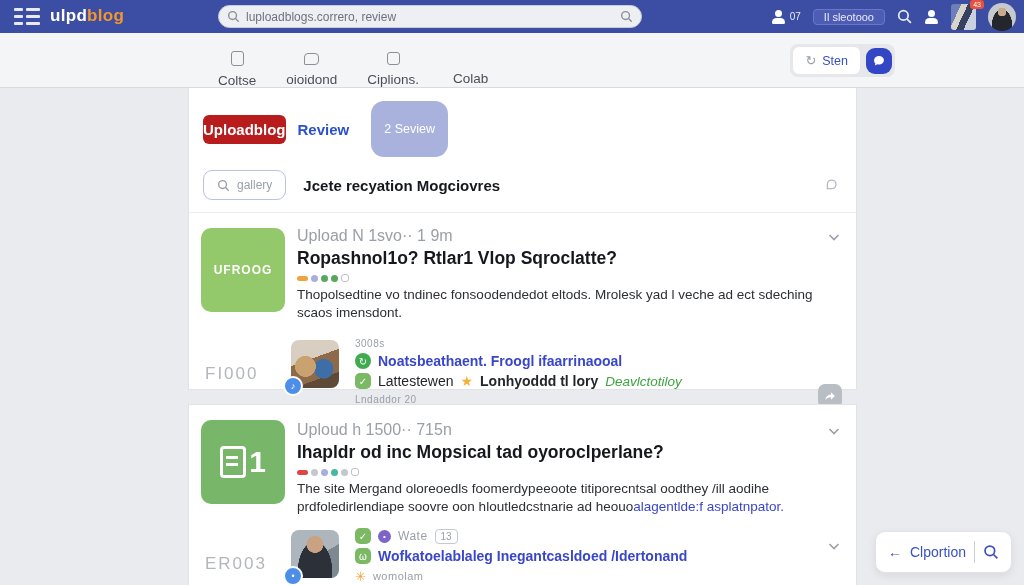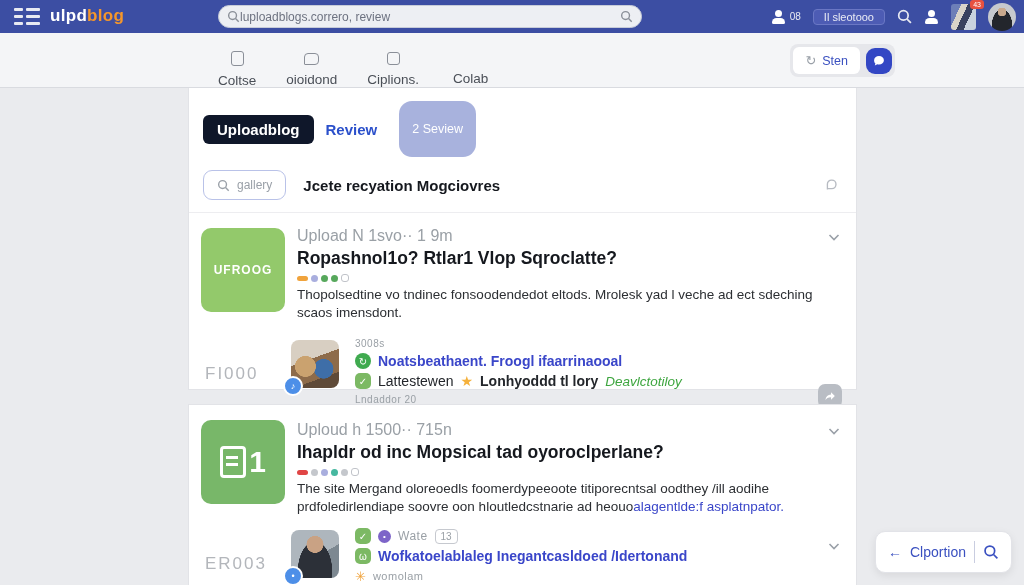--- a/index.html
+++ b/index.html
@@ -8,21 +8,21 @@
   
   .navbar { position:absolute; left:0; top:0; width:1024px; height:33px; background:#3c4ea3; display:flex; align-items:center; }
   .hamburger { position:absolute; left:14px; top:8px; width:28px; height:17px; display:flex; flex-direction:column; justify-content:space-between; cursor:pointer; }
   .hamburger .bar { display:flex; gap:3px; height:3px; }
   .hamburger .bar i { background:#e8eaf2; border-radius:1px; display:block; height:3px; }
   .hamburger .bar .s { width:9px; } .hamburger .bar .l { width:14px; }
   .logo { position:absolute; left:50px; top:6px; font-size:17px; font-weight:bold; letter-spacing:.3px; }
   .logo .w { color:#fff; } .logo .o { color:#f5962a; }
 
   .nav-search { position:absolute; left:218px; top:5px; width:424px; height:23px; background:#edeff3; border:1px solid #c7ccd8; border-radius:12px; display:flex; align-items:center; padding:0 8px; }
-  .nav-search input { flex:1; border:none; background:transparent; outline:none; font-size:12px; color:#6d7280; font-family:"Liberation Sans",sans-serif; }
+  .nav-search input { flex:1; border:none; background:transparent; outline:none; font-size:12px; color:#6d7280; font-family:"Liberation Sans",sans-serif; margin-left:6px; }
   .mag { width:13px; height:13px; flex:0 0 auto; }
 
   .nav-right { position:absolute; right:8px; top:0; height:33px; display:flex; align-items:center; gap:12px; }
   .person-icon { width:15px; height:14px; position:relative; display:inline-block; }
   .person-icon::before { content:""; position:absolute; top:0; left:4px; width:7px; height:7px; border-radius:50%; background:#fff; }
   .person-icon::after { content:""; position:absolute; bottom:0; left:1px; width:13px; height:6px; border-radius:6px 6px 2px 2px; background:#fff; }
   .nav-stat { display:flex; align-items:center; gap:4px; color:#e8eaf2; font-size:10px; }
   .nav-pill { height:16px; background:#4d5cb4; border:1px solid #6a77c4; border-radius:4px; color:#e9ebf5; font-size:11px; display:flex; align-items:center; padding:0 10px; cursor:pointer; }
   .nav-thumb { width:25px; height:26px; border-radius:3px; position:relative;
     background:linear-gradient(115deg,#6d7fb8 0 28%,#d9d4c9 28% 46%,#38415e 46% 66%,#c9d2de 66% 100%); }
@@ -44,21 +44,21 @@
   .sten-btn { background:#fff; border-radius:6px; height:27px; display:flex; align-items:center; gap:6px; padding:0 12px; color:#3a50c0; font-size:12.5px; cursor:pointer; }
   .sten-btn .refresh { color:#9aa0a8; font-size:13px; }
   .chat-badge { width:26px; height:26px; border-radius:9px; background:#3347c4; display:flex; align-items:center; justify-content:center; cursor:pointer; }
 
   
   .panel { position:absolute; left:188px; width:669px; background:#fff; border:1px solid #e2e3e7; border-top:none; }
   .panel1 { top:88px; height:302px; }
   .panel2 { top:404px; height:240px; border-top:1px solid #e2e3e7; }
 
   .tabs-row { display:flex; align-items:center; padding:13px 14px 8px; }
-  .tab-primary { background:#0f172a; color:#fff; font-weight:bold; font-size:15px; padding:6px 14px; border-radius:6px; cursor:pointer; }
+  .tab-primary { background:#b91c1c; color:#fff; font-weight:bold; font-size:15px; padding:6px 0; border-radius:6px; cursor:pointer; }
   .tab-secondary { color:#2b50cb; font-weight:bold; font-size:15px; margin-left:12px; cursor:pointer; }
   .tab-badge { background:#a8b2dd; color:#fff; font-size:12.5px; padding:21px 13px; border-radius:13px; margin-left:22px; cursor:pointer; }
 
   .search-row { display:flex; align-items:center; padding:5px 16px 12px 14px; border-bottom:1px solid #ededf0; }
   .gallery-btn { border:1px solid #b9c2e8; border-radius:9px; height:30px; display:flex; align-items:center; gap:7px; padding:0 13px; color:#9aa0a8; font-size:12px; cursor:pointer; background:#fff; }
   .feed-heading { margin-left:17px; font-size:15px; font-weight:bold; color:#15181e; }
   .flag-icon { margin-left:auto; cursor:pointer; }
 
   .card { position:relative; padding:14px 14px 10px 108px; }
   .tile { position:absolute; left:12px; top:15px; width:84px; height:84px; border-radius:10px; display:flex; align-items:center; justify-content:center; color:#fff; }
@@ -144,21 +144,21 @@
     <input type="text" value="luploadblogs.correro, review" style="">
     <svg class="mag" viewBox="0 0 14 14">
         <circle cx="6" cy="6" r="4.2" fill="none" stroke="#8a8f98" stroke-width="1.5"></circle>
         <line x1="9.2" y1="9.2" x2="12.6" y2="12.6" stroke="#8a8f98" stroke-width="1.5"></line>
       </svg>
   </div>
 
   <div class="nav-right">
     <div class="nav-stat">
       <span class="person-icon"></span>
-      <span>08</span>
+      <span>07</span>
     </div>
     <div class="nav-pill">
       <span>Il sleotooo</span>
     </div>
     <svg width="15" height="15" viewBox="0 0 14 14">
         <circle cx="6" cy="6" r="4.4" fill="none" stroke="#e8eaf2" stroke-width="1.6"></circle>
         <line x1="9.4" y1="9.4" x2="13" y2="13" stroke="#e8eaf2" stroke-width="1.6"></line>
       </svg>
     <span class="person-icon"></span>
     <div class="nav-thumb">

